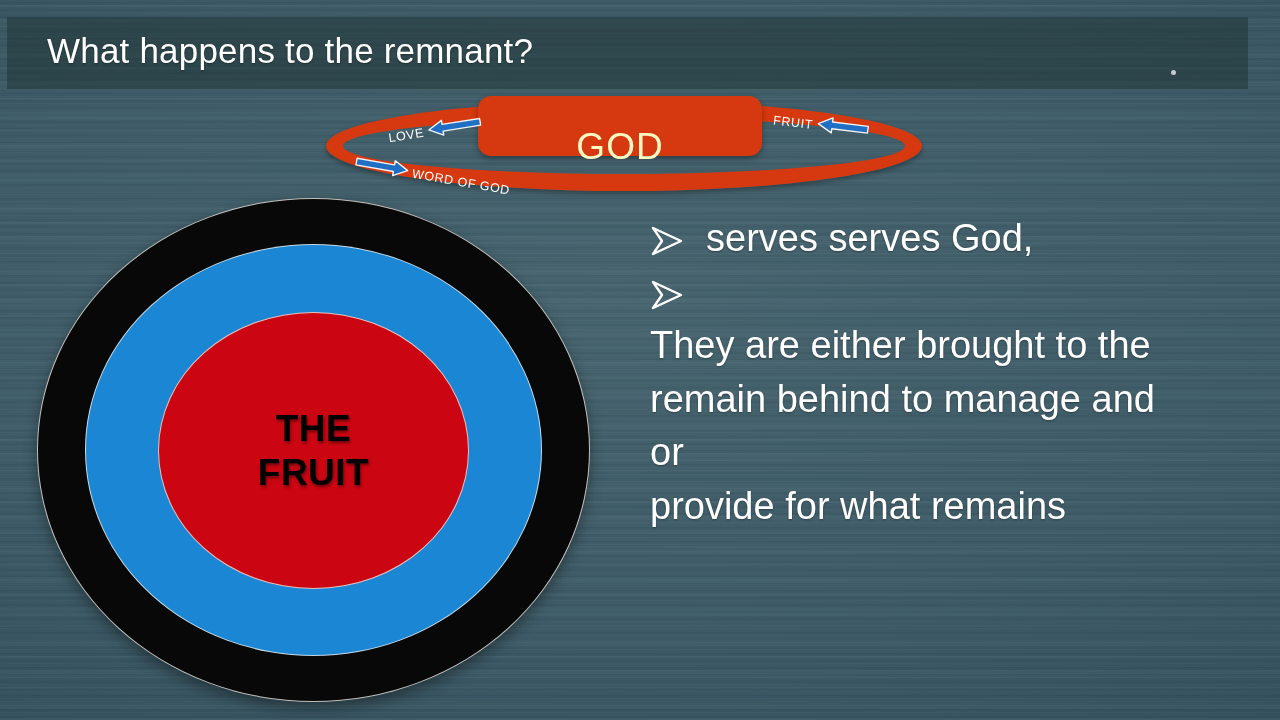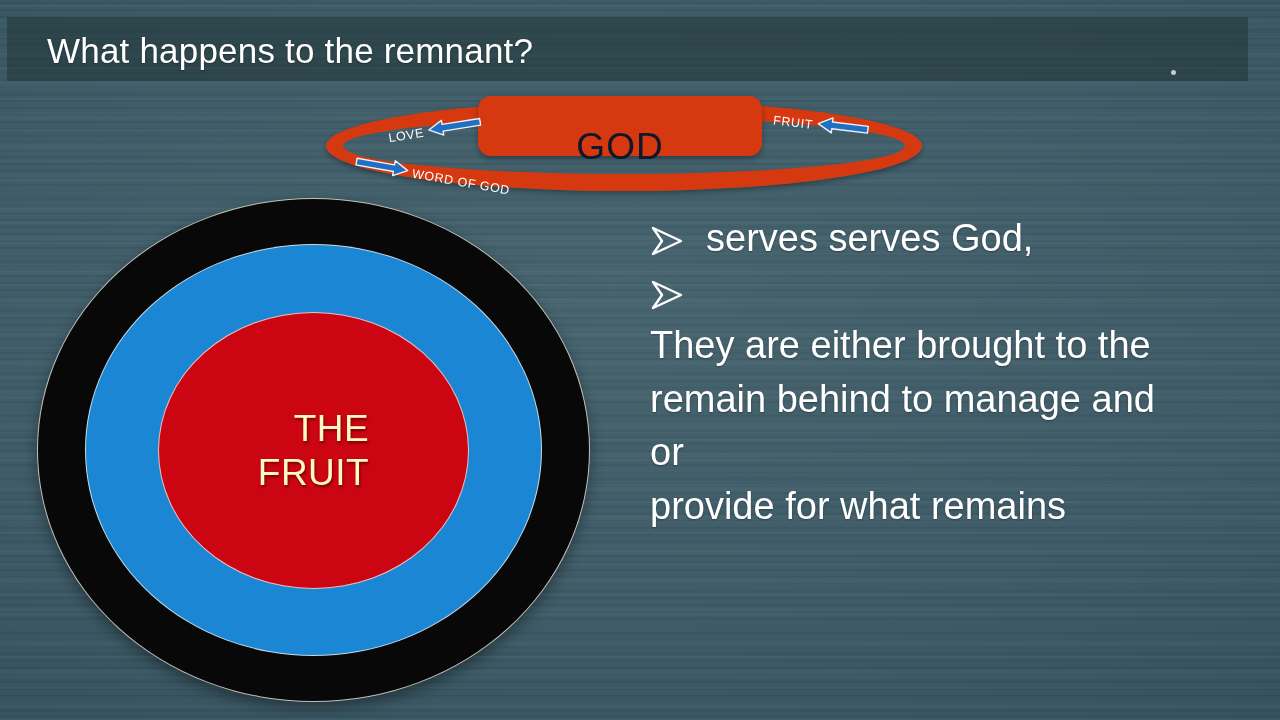--- a/index.html
+++ b/index.html
@@ -36,21 +36,21 @@
       radial-gradient(ellipse 120% 95% at 48% 42%,
         #46646f 0%, #3d5b67 45%, #33505c 78%, #2b4550 100%);
   }
 
   
   #title-band {
     position: absolute;
     left: 7px;
     top: 17px;
     width: 1241px;
-    height: 64px;
+    height: 72px;
     background: rgba(26, 46, 44, 0.46);
   }
   #title-text {
     position: absolute;
     left: 40px;
     top: 16px;
     font-size: 35px;
     font-weight: 400;
     color: #ffffff;
     letter-spacing: 0.2px;
@@ -96,21 +96,21 @@
     height: 60px;
     background: #d6380f;
     border-radius: 13px;
     box-shadow: 0 3px 6px rgba(0,0,0,0.32);
     display: flex;
     align-items: center;
     justify-content: center;
   }
   #god-label {
     font-size: 37px;
-    color: #0f172a;
+    color: #fef9c3;
     letter-spacing: 1px;
     line-height: 1;
     margin-top: 40px;
   }
 
   .cycle-node {
     position: absolute;
     display: flex;
     align-items: center;
     white-space: nowrap;
@@ -157,26 +157,27 @@
   }
   #ring-inner {
     left: 121px; top: 114px; width: 311px; height: 277px;
     background: #cc0512;
     border: 1.4px solid rgba(240,238,232,0.80);
     display: flex;
     align-items: center;
     justify-content: center;
   }
   #spirit-label {
-    text-align: right;
-    color: #fef9c3;
+    text-align: center;
+    color: #000000;
     font-size: 37px;
     line-height: 1.17;
     letter-spacing: 0.5px;
     text-shadow: 1px 2px 3px rgba(0,0,0,0.45);
+    font-weight: bold;
   }
   #spirit-label span { display: block; }
 
   
   #body-text {
     position: absolute;
     left: 650px;
     top: 212px;
     width: 612px;
     color: #ffffff;

